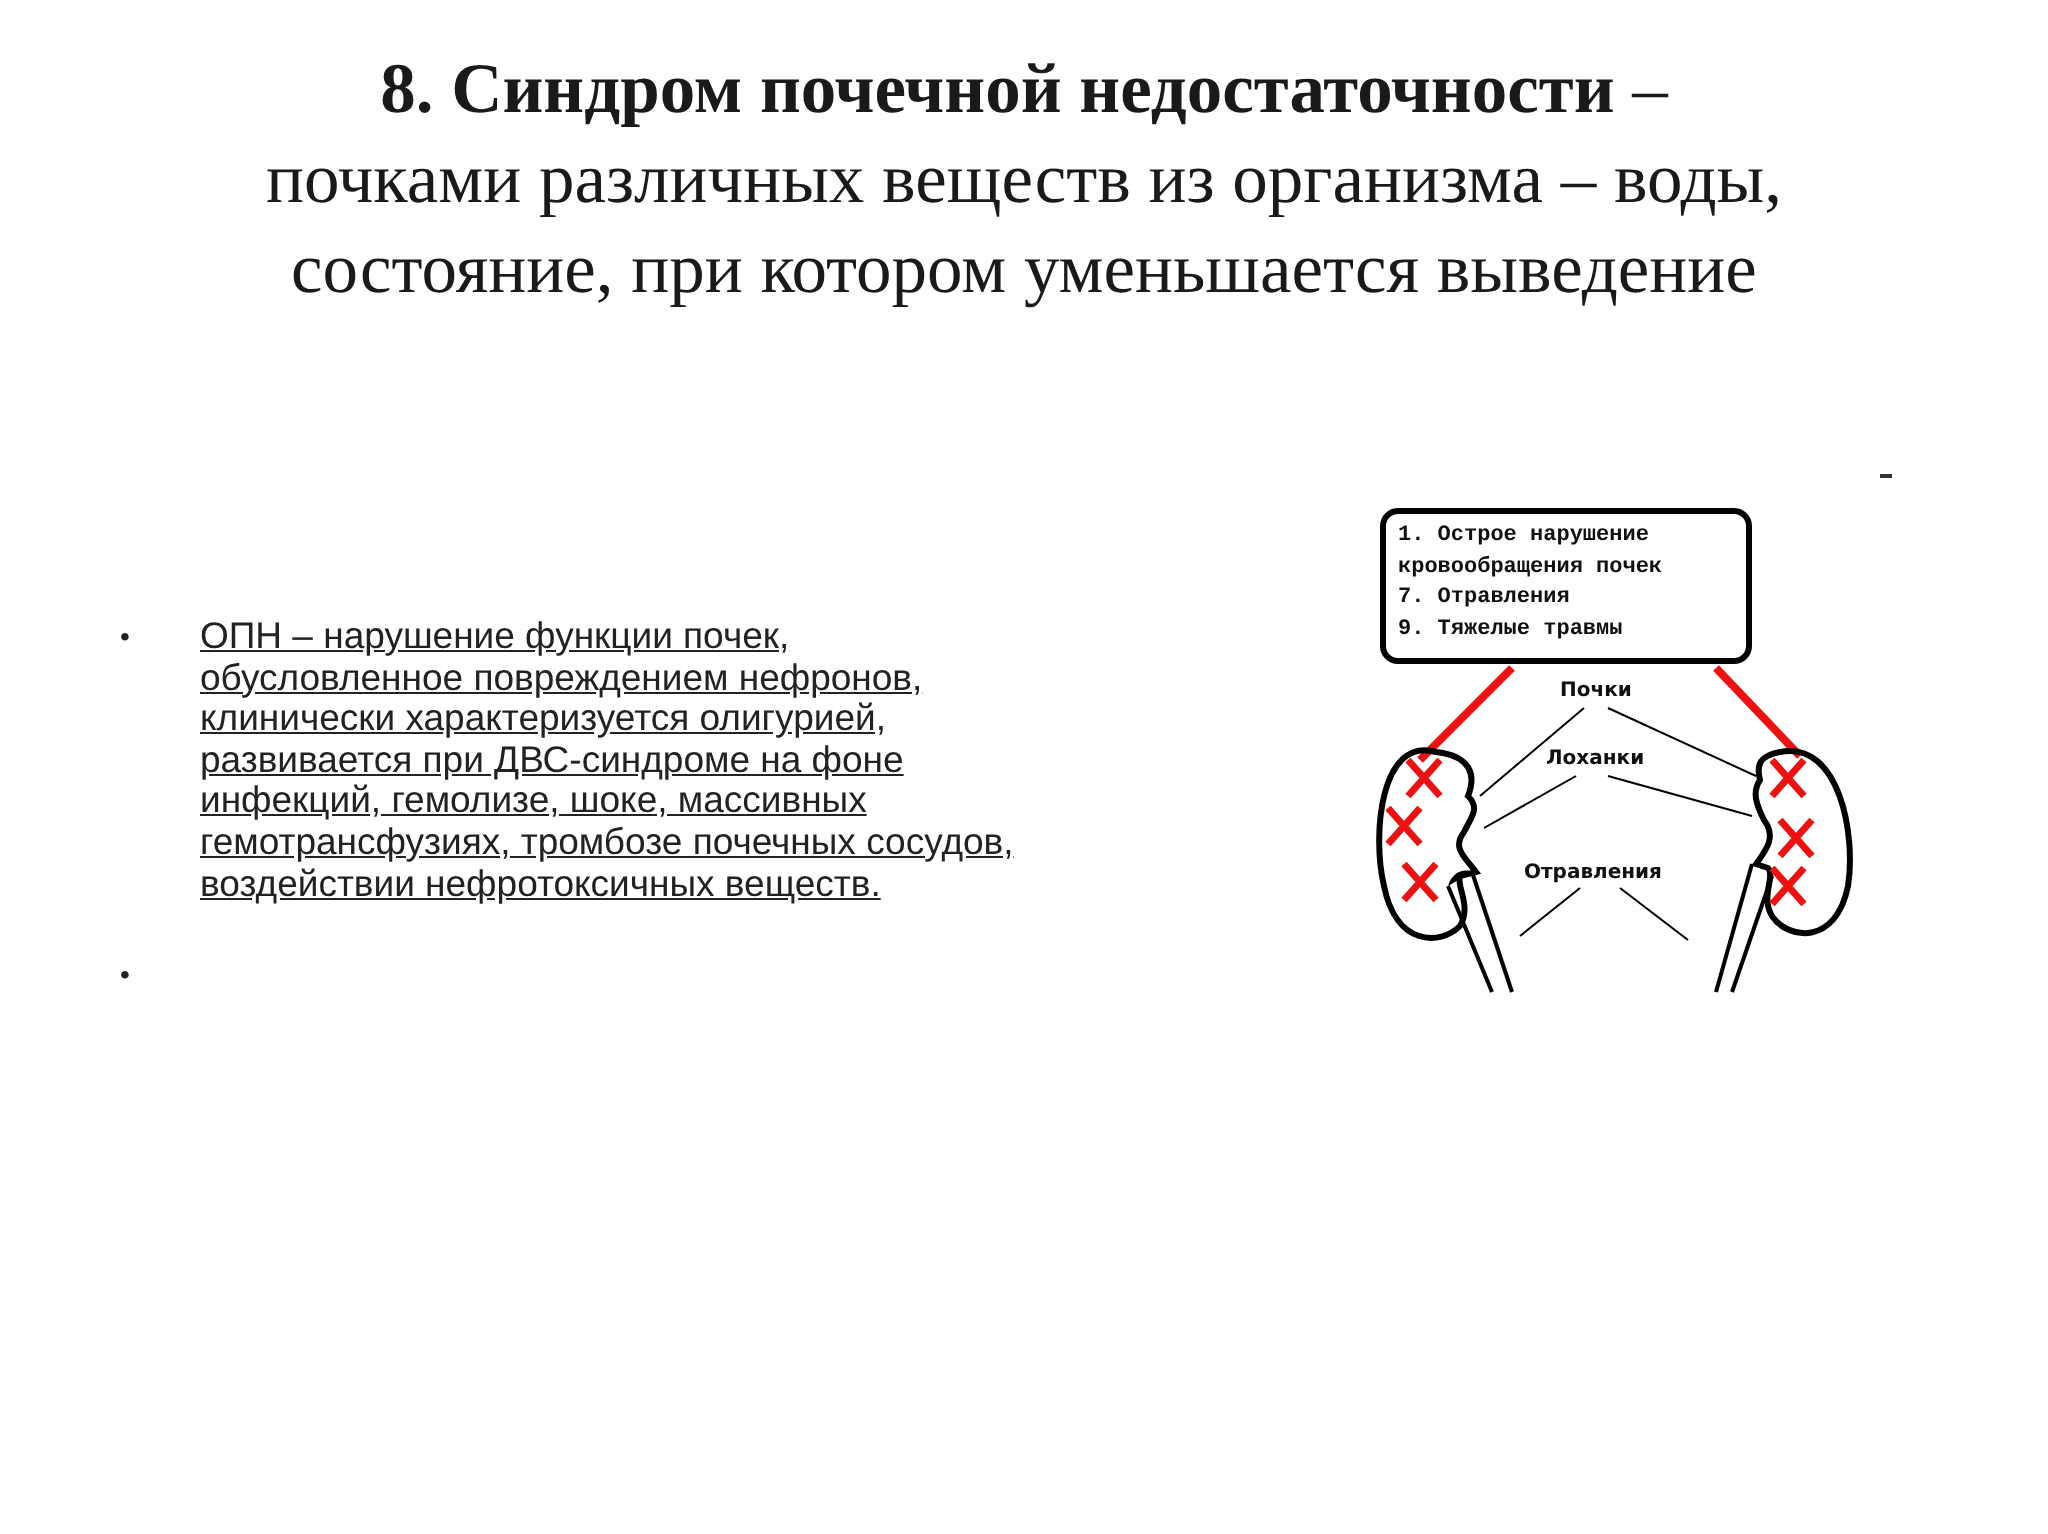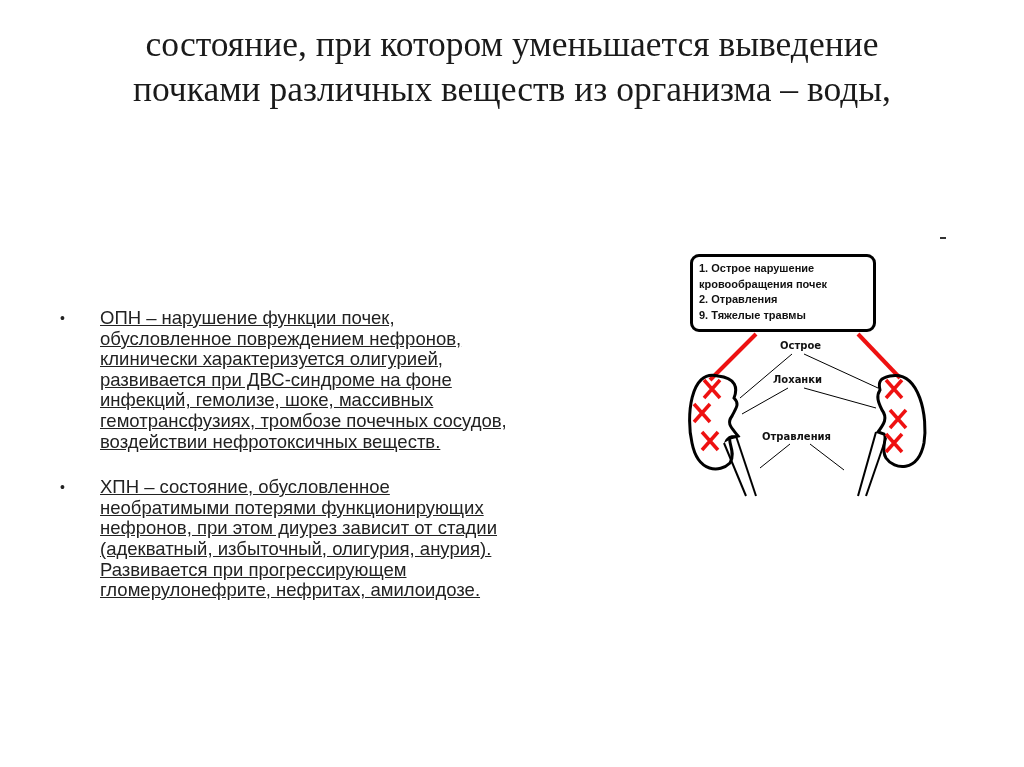--- a/index.html
+++ b/index.html
@@ -12,55 +12,50 @@
   .title .bold { font-weight:bold; }
   .bullets { position:absolute; left:58px; top:308px; width:560px;
     font-family:"Liberation Sans", sans-serif; font-size:18.5px; line-height:20.6px; color:#222; }
   .bullet { display:flex; margin-bottom:25px; }
   .bullet .dot { width:40px; flex:none; font-size:14px; padding-left:2px; }
   .bullet .txt { white-space:pre-line;text-decoration:underline; }
   .diagram { position:absolute; left:680px; top:248px; width:270px; height:250px; }
   .box {
     position:absolute; left:10px; top:6px; width:186px; height:78px;
     border:3px solid #000; border-radius:9px; background:#fff;
-    font-family:Liberation Sans, sans-serif; font-weight:bold; font-size:11px; line-height:15.5px;
+    font-family:Liberation Mono, monospace; font-weight:bold; font-size:11px; line-height:15.5px;
     padding:4px 0 0 6px; box-sizing:border-box; color:#111;
   }
   .lbl { position:absolute; font-family:"DejaVu Sans", sans-serif; font-weight:bold; font-size:10px; color:#111; }
   .mark { position:absolute; left:940px; top:237px; width:6px; height:2px; background:#333; }
 </style>
 </head>
 <body>
 
 <div class="title">
+  <div><span class="bold">8. Синдром почечной недостаточности</span><span> –</span></div>
+  <div>почками различных веществ из организма – воды,</div>
   <div>состояние, при котором уменьшается выведение</div>
-  <div>почками различных веществ из организма – воды,</div>
 </div>
 
 <div class="mark"></div>
 
 <div class="bullets">
   <div class="bullet">
     <span class="dot">•</span>
     <span class="txt">ОПН – нарушение функции почек,
 обусловленное повреждением нефронов,
 клинически характеризуется олигурией,
 развивается при ДВС-синдроме на фоне
 инфекций, гемолизе, шоке, массивных
 гемотрансфузиях, тромбозе почечных сосудов,
 воздействии нефротоксичных веществ.</span>
   </div>
   <div class="bullet">
     <span class="dot">•</span>
-    <span class="txt">ХПН – состояние, обусловленное
-необратимыми потерями    функционирующих
-нефронов, при этом диурез зависит от стадии
-(адекватный, избыточный, олигурия, анурия).
-Развивается при прогрессирующем
-гломерулонефрите, нефритах, амилоидозе.</span>
   </div>
 </div>
 
 <div class="diagram">
   <svg width="270" height="250" style="position:absolute;left:0;top:0">
 
     <line x1="76" y1="86" x2="30" y2="132" stroke="#ee1111" stroke-width="4"></line>
     <line x1="178" y1="86" x2="220" y2="130" stroke="#ee1111" stroke-width="4"></line>
 
     <path d="M38,128 C10,120 6,170 12,195 C18,225 40,225 50,215 C56,205 48,195 50,190 L58,188 C52,180 46,176 52,168 C56,160 60,156 54,150 C58,140 56,130 38,128 Z" fill="none" stroke="#000" stroke-width="3"></path>
@@ -86,19 +81,19 @@
       <line x1="124" y1="106" x2="198" y2="140"></line>
       <line x1="108" y1="140" x2="62" y2="166"></line>
       <line x1="124" y1="140" x2="196" y2="160"></line>
       <line x1="110" y1="196" x2="80" y2="220"></line>
       <line x1="130" y1="196" x2="164" y2="222"></line>
     </g>
   </svg>
   <div class="box">
     <div>1. Острое нарушение</div>
     <div>кровообращения почек</div>
-    <div>2. Отравления</div>
+    <div>7. Отравления</div>
     <div>9. Тяжелые травмы</div>
   </div>
-  <div class="lbl" style="left:100px;top:92px">Острое</div>
+  <div class="lbl" style="left:100px;top:92px">Почки</div>
   <div class="lbl" style="left:93px;top:126px">Лоханки</div>
   <div class="lbl" style="left:82px;top:183px">Отравления</div>
 </div>
 
 </body></html>

